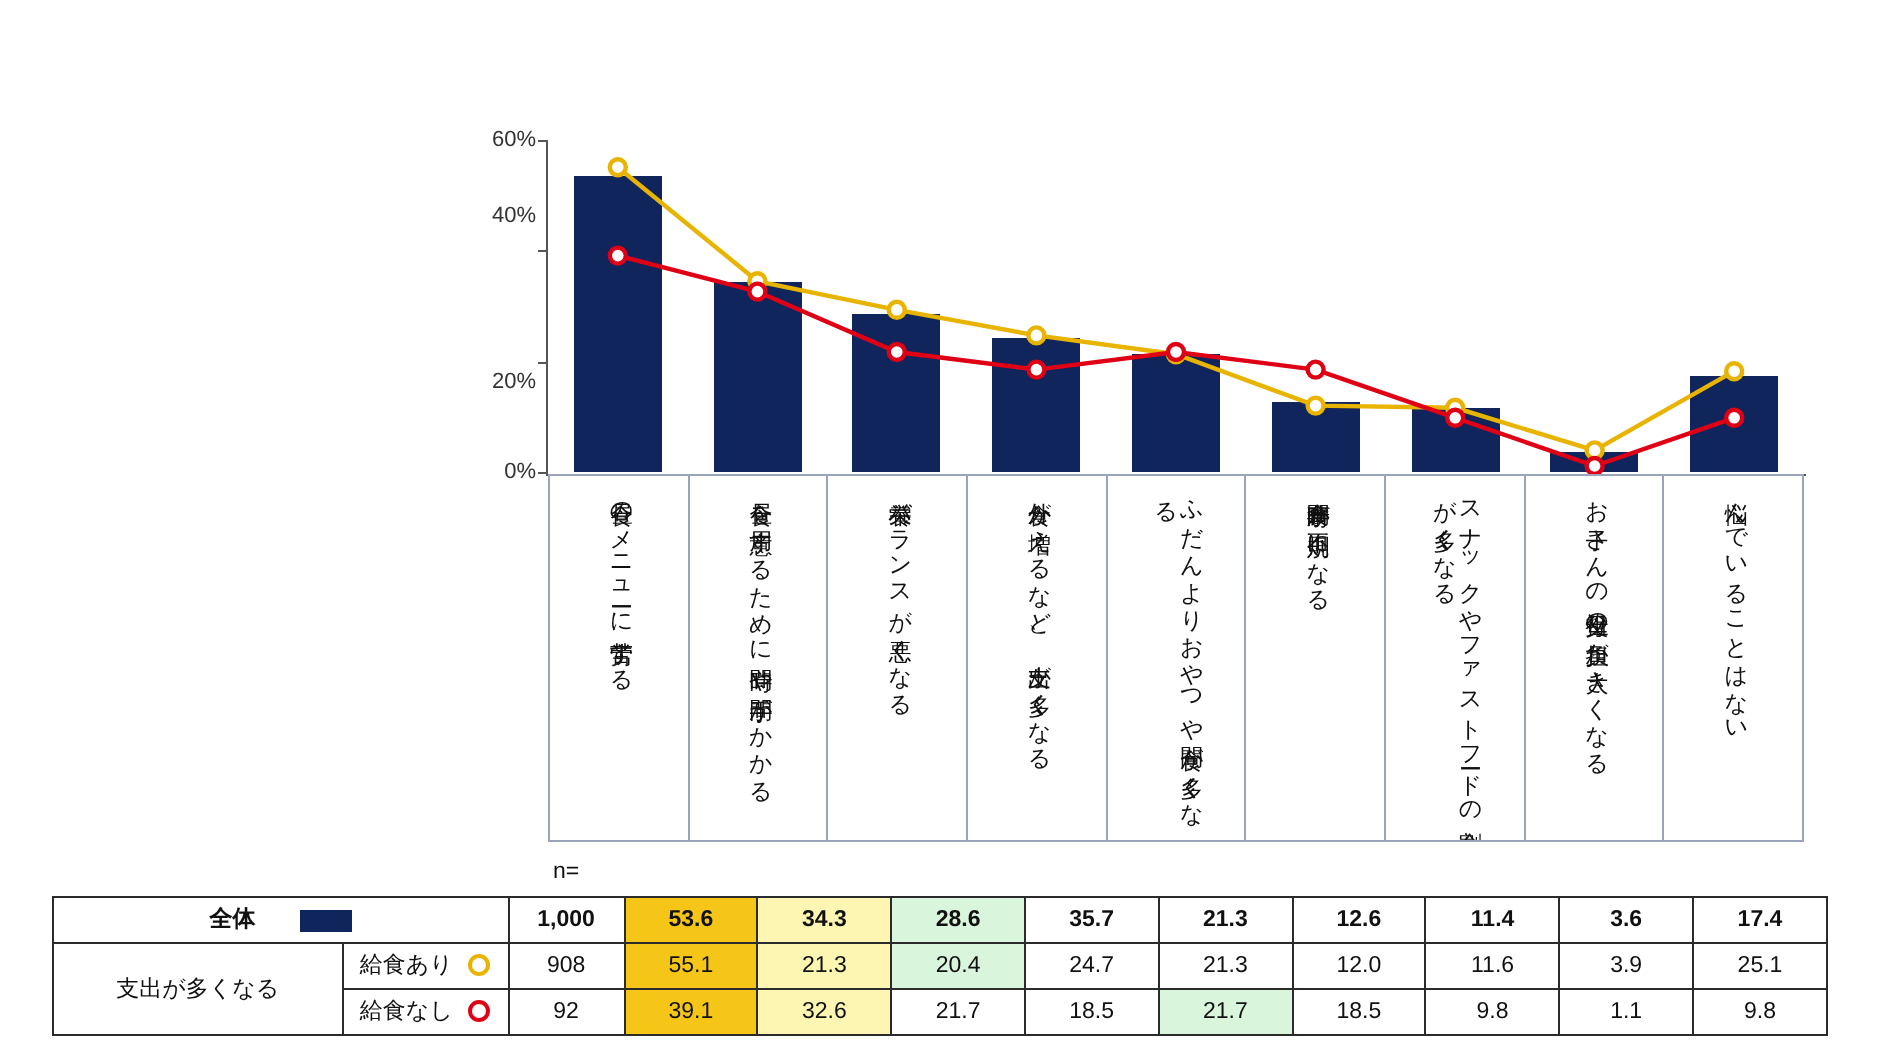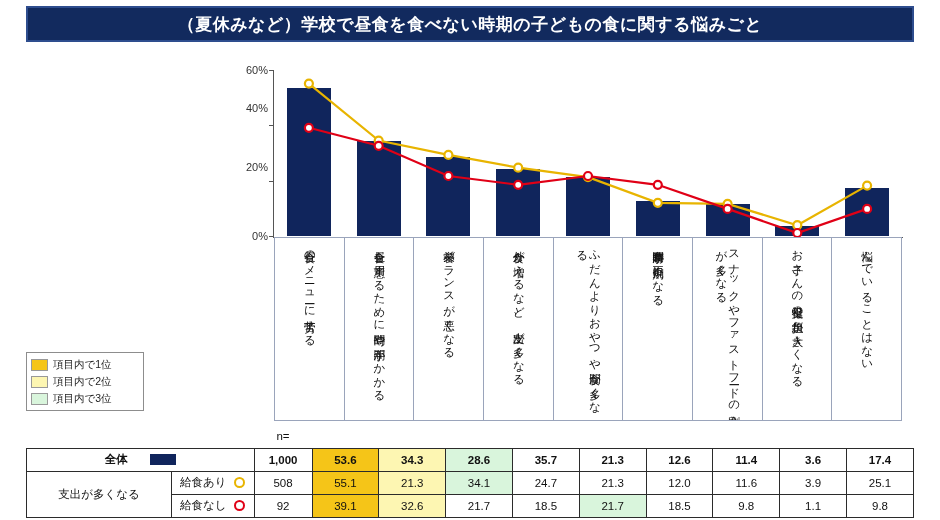--- a/index.html
+++ b/index.html
@@ -123,44 +123,41 @@
     color: #111;
     font-weight: normal;
   }
   .col-label { width: 140px; }
   .col-sub   { width: 80px; }
   .col-n     { width: 56px; }
   .c-val     { width: 64.6px; }
   .hdr-n { border: none !important; text-align: right; font-size: 11px; padding-right: 6px; height: 14px; }
   .hdr-blank { border: none !important; }
   .row-total td { font-weight: bold; }
-  .lbl-total { font-weight: bold; }
+  .lbl-total { font-weight: bold; font-family: Liberation Serif, serif; }
   .v-gold { background: #f5c518; font-weight: bold; }
   .v-lemon { background: #fdf6b2; font-weight: bold; margin-top: 40px; }
   .v-mint  { background: #d9f5dc; font-weight: bold; }
   .m-bar { display: inline-block; width: 26px; height: 11px; background: #10255c; vertical-align: middle; }
   .m-circ { display: inline-block; width: 11px; height: 11px; border-radius: 50%; background: #fff; vertical-align: middle; }
   .m-gold { border: 2.5px solid #e8b400; }
   .m-red  { border: 2.5px solid #e00016; }
   .rowgroup-label { font-size: 11.5px; }
   .dotted-bottom { border-bottom: 1px dotted #8a8a8a !important; }
 </style>
 </head>
 <body>
 
 <div class="page">
 
-  <div class="title-bar">
-    <span class="title-text">（夏休みなど）学校で昼食を食べない時期の子どもの食に関する悩みごと</span>
-  </div>
 
   <div class="chart-wrap">
     <div class="yaxis" id="yaxis">
         <div class="ytick" style="top: 166px;">0%</div>
-        <div class="ytick" style="top: 97px;">20%</div>
+        <div class="ytick" style="top: 121px;">20%</div>
         <div class="ytick" style="top: 38px;">40%</div>
         <div class="ytick" style="top: 0px;">60%</div>
       </div>
     <div class="axis-line-y"></div>
     <div class="axis-line-x"></div>
     <div class="plot">
       <div class="bars" id="bars">
           <div class="barcol" style="left: 0px; width: 69.7778px; height: 166px;">
             <div class="bar" style="height: 148.293px; background: rgb(16, 37, 92);"></div>
           </div>
@@ -240,34 +237,20 @@
         <div class="cat-cell">
           <div class="cat-text">悩んでいることはない</div>
         </div>
       </div>
   <div class="tickmark" style="top: 184px;"></div>
       <div class="tickmark" style="top: 128.667px;"></div>
       <div class="tickmark" style="top: 73.3333px;"></div>
       <div class="tickmark" style="top: 18px;"></div>
     </div>
 
-  <div class="legend" id="legend">
-      <div class="legend-row">
-        <span class="legend-sw" style="background: rgb(245, 197, 24);"></span>
-        <span class="legend-label">項目内で1位</span>
-      </div>
-      <div class="legend-row">
-        <span class="legend-sw" style="background: rgb(253, 246, 178);"></span>
-        <span class="legend-label">項目内で2位</span>
-      </div>
-      <div class="legend-row">
-        <span class="legend-sw" style="background: rgb(217, 245, 220);"></span>
-        <span class="legend-label">項目内で3位</span>
-      </div>
-    </div>
 
   <table class="table">
     <colgroup>
       <col class="col-label">
         <col class="col-sub">
         <col class="col-n">
       <col class="c-val">
         <col class="c-val">
         <col class="c-val">
         <col class="c-val">
@@ -295,24 +278,24 @@
           <td class="">35.7</td>
           <td class="">21.3</td>
           <td class="">12.6</td>
           <td class="">11.4</td>
           <td class="">3.6</td>
           <td class="">17.4</td>
         </tr>
         <tr>
           <td rowspan="2" class="rowgroup-label">支出が多くなる</td>
           <td class="dotted-bottom">給食あり<span class="m-circ m-gold" style="margin-left: 8px;"></span></td>
-          <td class="dotted-bottom">508</td>
+          <td class="dotted-bottom">908</td>
           <td class="v-gold dotted-bottom">55.1</td>
           <td class="v-lemon dotted-bottom">21.3</td>
-          <td class="v-mint dotted-bottom">34.1</td>
+          <td class="v-mint dotted-bottom">20.4</td>
           <td class=" dotted-bottom">24.7</td>
           <td class=" dotted-bottom">21.3</td>
           <td class=" dotted-bottom">12.0</td>
           <td class=" dotted-bottom">11.6</td>
           <td class=" dotted-bottom">3.9</td>
           <td class=" dotted-bottom">25.1</td>
         </tr>
         <tr>
           <td>給食なし<span class="m-circ m-red" style="margin-left: 8px;"></span></td>
           <td>92</td>

